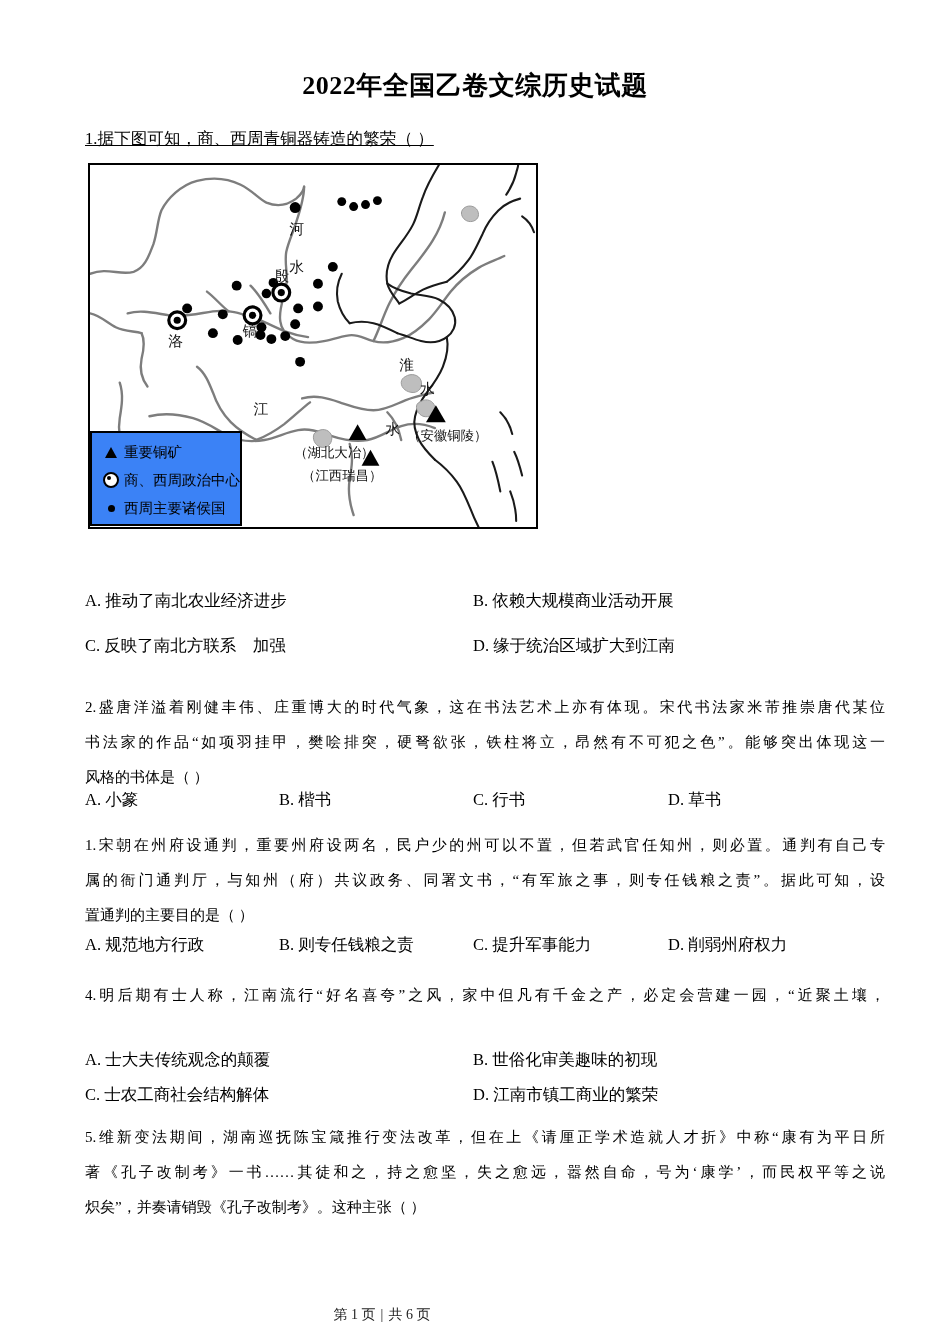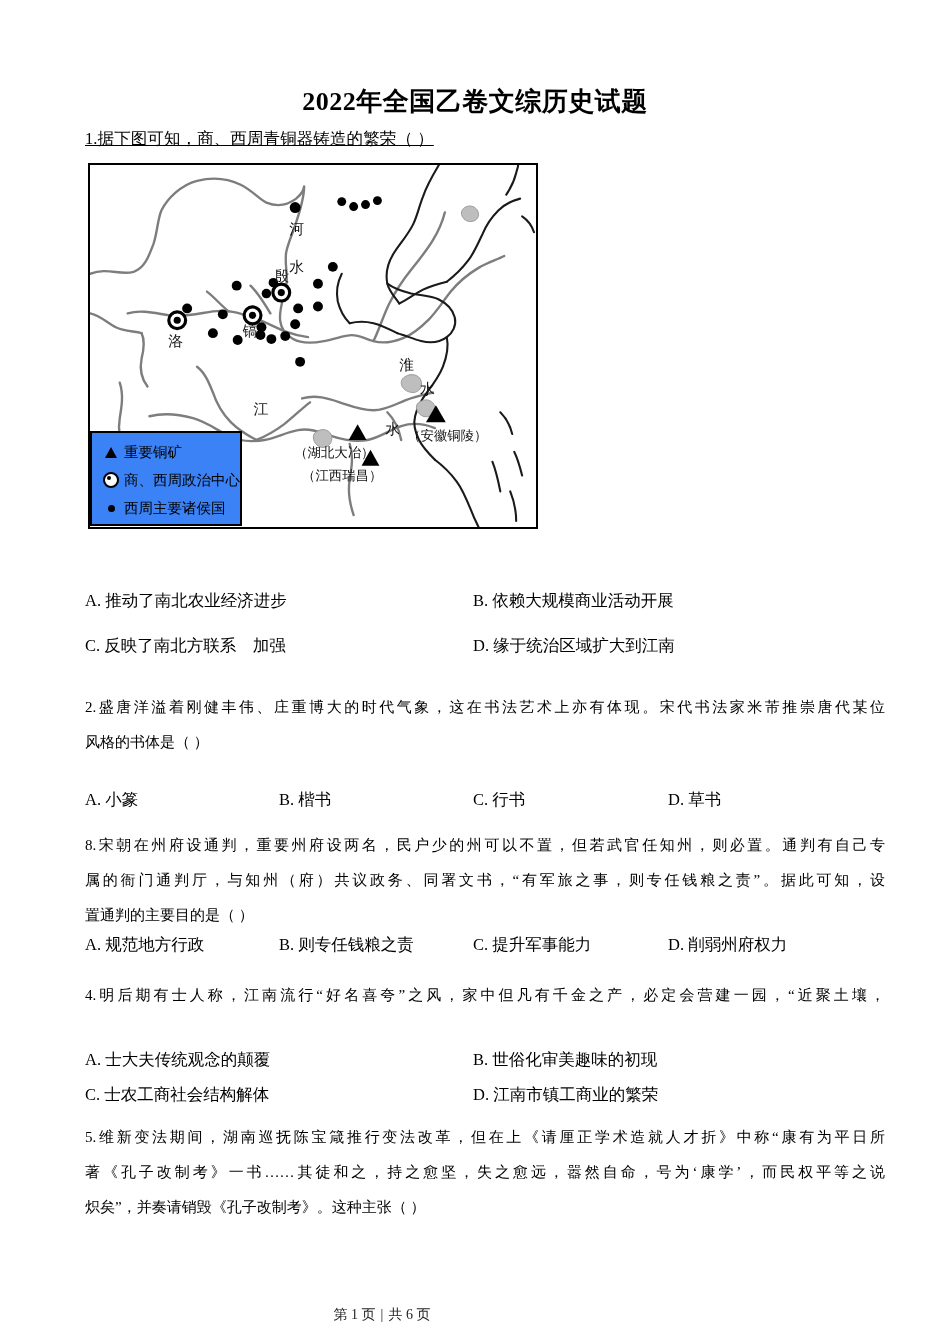--- a/index.html
+++ b/index.html
@@ -20,21 +20,21 @@
     position: absolute;
     left: 0; top: 0;
     width: 950px;
     height: 1344px;
   }
 
   
   .doc-title {
     position: absolute;
     left: 0;
-    top: 84px;
+    top: 68px;
     width: 950px;
     text-align: center;
     font-size: 26px;
     font-weight: bold;
     letter-spacing: 0.5px;
     font-family: "Liberation Serif", "DejaVu Serif", serif;
   }
 
   
   .qtext {
@@ -360,31 +360,32 @@
     <span class="opt h1">A. 推动了南北农业经济进步</span>
     <span class="opt h2">B. 依赖大规模商业活动开展</span>
   </div>
   <div class="opt-row" style="top:635px;">
     <span class="opt h1">C. 反映了南北方联系　加强</span>
     <span class="opt h2">D. 缘于统治区域扩大到江南</span>
   </div>
 
   <div class="qblock" style="top:690px;">
     <p class="just">2.盛唐洋溢着刚健丰伟、庄重博大的时代气象，这在书法艺术上亦有体现。宋代书法家米芾推崇唐代某位</p>
+    <p class="just">书法家的作品“如项羽挂甲，樊哙排突，硬弩欲张，铁柱将立，昂然有不可犯之色”。能够突出体现这一</p>
     <p>风格的书体是（      ）</p>
   </div>
   <div class="opt-row" style="top:789px;">
     <span class="opt c1">A. 小篆</span>
     <span class="opt c2">B. 楷书</span>
     <span class="opt c3">C. 行书</span>
     <span class="opt c4">D. 草书</span>
   </div>
 
   <div class="qblock" style="top:828px;">
-    <p class="just">8.宋朝在州府设通判，重要州府设两名，民户少的州可以不置，但若武官任知州，则必置。通判有自己专</p>
+    <p class="just">1.宋朝在州府设通判，重要州府设两名，民户少的州可以不置，但若武官任知州，则必置。通判有自己专</p>
     <p class="just">属的衙门通判厅，与知州（府）共议政务、同署文书，“有军旅之事，则专任钱粮之责”。据此可知，设</p>
     <p>置通判的主要目的是（      ）</p>
   </div>
   <div class="opt-row" style="top:934px;">
     <span class="opt c1">A. 规范地方行政</span>
     <span class="opt c2">B. 则专任钱粮之责</span>
     <span class="opt c3">C. 提升军事能力</span>
     <span class="opt c4">D. 削弱州府权力</span>
   </div>
 

